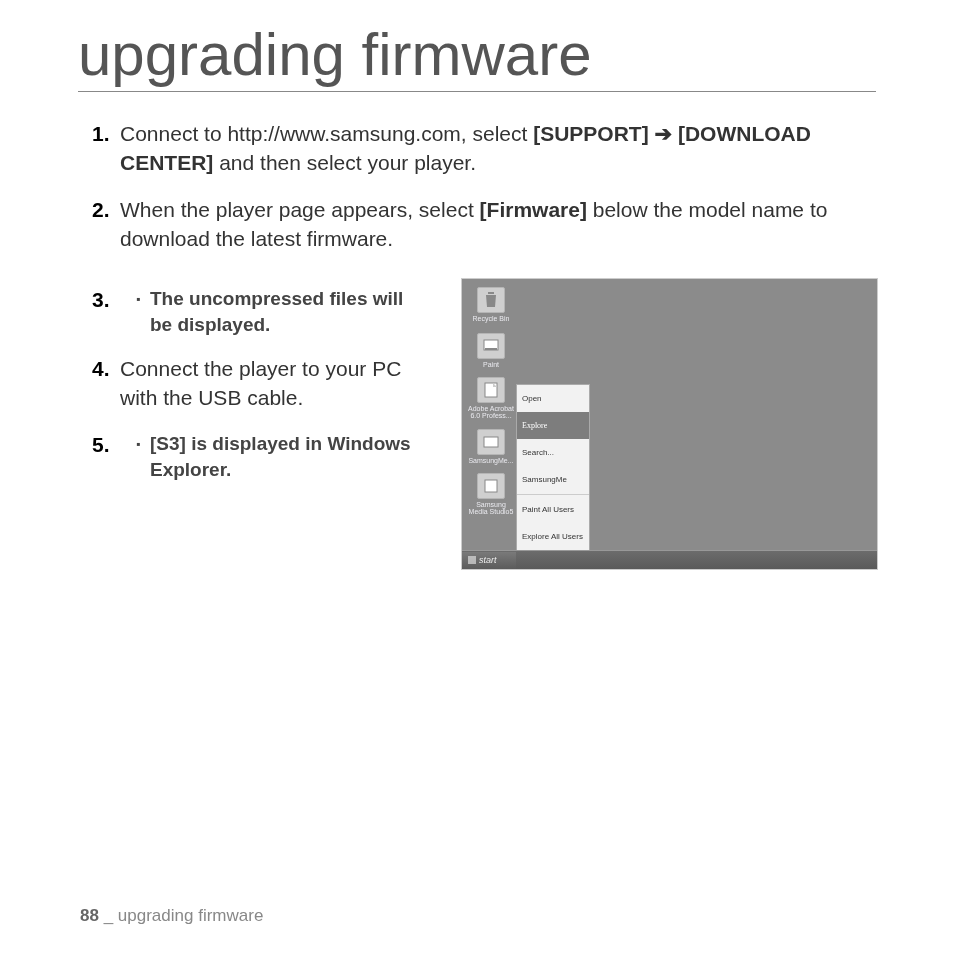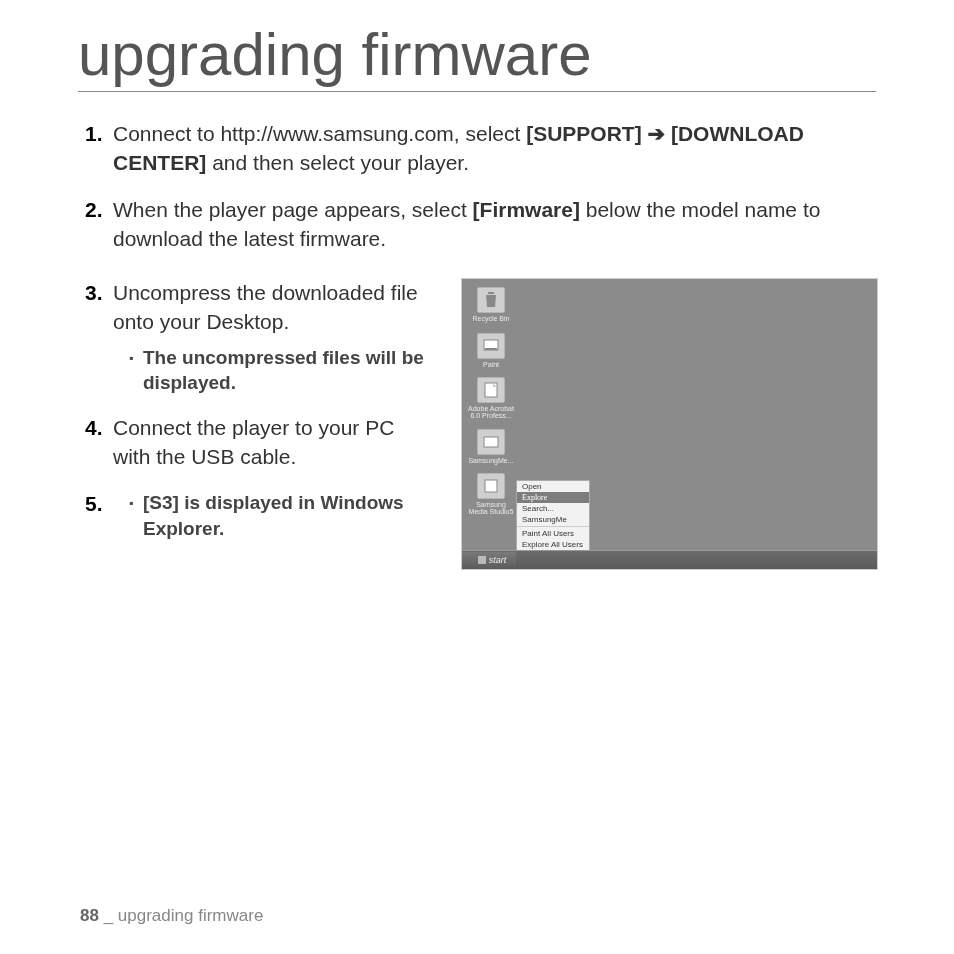--- a/index.html
+++ b/index.html
@@ -42,21 +42,21 @@
     flex: 1;
   }
   .right {
     width: 415px;
     flex: none;
     margin-top: 6px;
   }
   ol.steps {
     list-style: none;
     padding: 0;
-    margin: 7px;
+    margin: 14px;
     counter-reset: step;
   }
   ol.steps > li {
     counter-increment: step;
     position: relative;
     font-size: 21px;
     line-height: 1.38;
     margin: 0 0 18px 0;
     padding-left: 28px;
     color: #333;
@@ -122,21 +122,20 @@
     left: 0; bottom: 0;
     height: 17px;
     width: 54px;
     background: linear-gradient(#7a7a7a, #5b5b5b);
     color: #eee;
     font-size: 9px;
     font-style: italic;
     line-height: 17px;
     padding-left: 6px;
     box-sizing: border-box;
-    text-align: center;
   }
   .startbtn::before {
     content: "";
     display: inline-block;
     width: 8px;
     height: 8px;
     background: #eee;
     margin-right: 3px;
     vertical-align: -1px;
     opacity: 0.6;
@@ -165,21 +164,21 @@
     position: absolute;
     left: 54px;
     bottom: 18px;
     width: 72px;
     background: #f2f2f2;
     border: 1px solid #aaa;
     font-size: 8px;
     color: #333;
   }
   .menu .mi {
-    padding: 1px 5px;
+    padding: 9px 5px;
     white-space: nowrap;
   }
   .menu .mi.sel {
     background: #7d7d7d;
     color: #fff;
     font-family: Liberation Serif, serif;
   }
   .menu .sep {
     border-top: 1px solid #ccc;
     margin: 1px 0;
@@ -200,21 +199,20 @@
     </li>
     <li>
       <span>When the player page appears, select </span><span class="b">[Firmware]</span><span> below the model name to download the latest firmware.</span>
     </li>
   </ol>
 
   <div class="columns">
     <div class="left">
       <ol class="steps" style="counter-reset: step 2;">
         <li>
-          <span>Uncompress the downloaded file onto your Desktop.</span>
           <ul class="sub">
             <li>The uncompressed files will be displayed.</li>
           </ul>
         </li>
         <li>
           <span>Connect the player to your PC with the USB cable.</span>
         </li>
         <li>
           <ul class="sub">
             <li>[S3] is displayed in Windows Explorer.</li>

